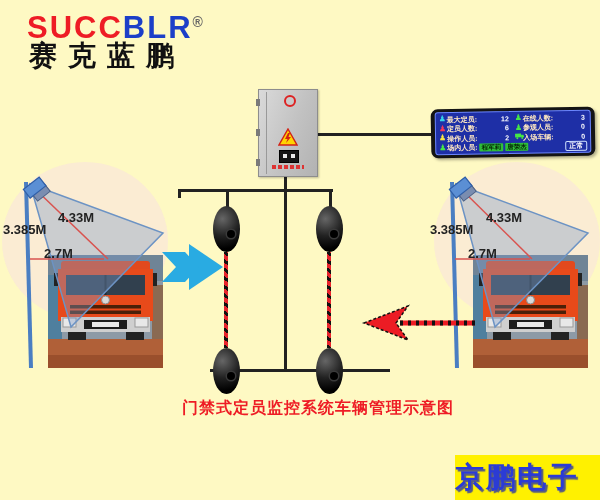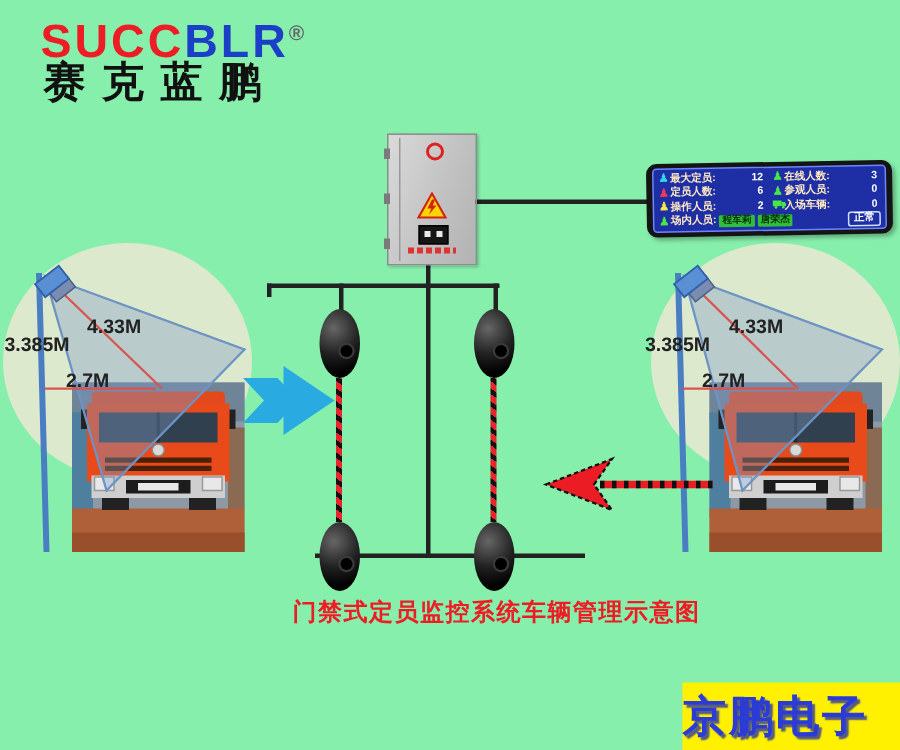--- a/index.html
+++ b/index.html
@@ -1,30 +1,30 @@
 <!DOCTYPE html>
 <html><head>
 <meta charset="utf-8">
 <style>
   html,body{margin:0;padding:0;background:#fff;}
-  #stage{position:relative;width:600px;height:500px;background:#86efac;overflow:hidden;
+  #stage{position:relative;width:600px;height:500px;background:#fef9c3;overflow:hidden;
          font-family:"Liberation Sans","DejaVu Sans",sans-serif;}
   .abs{position:absolute;}
 
   
   .logo-line1{left:27px;top:12px;font-size:31px;font-weight:bold;letter-spacing:2px;line-height:1;}
   .logo-red{color:#EE1C25;}
   .logo-blue{color:#1C3FC8;}
   .logo-reg{font-size:14px;color:#666;vertical-align:super;font-weight:bold;letter-spacing:0;}
   .logo-line2{left:29px;top:41px;font-size:28px;font-weight:bold;letter-spacing:11px;color:#111;
               font-family:"Liberation Serif","DejaVu Serif",serif;line-height:1.1;}
 
   
   .scheme{left:8px;top:115px;font-size:16px;font-weight:bold;color:#EE1C25;letter-spacing:1px;}
-  .caption{left:195px;top:398px;font-size:16px;font-weight:bold;color:#EE1C25;letter-spacing:1px;}
+  .caption{left:182px;top:398px;font-size:16px;font-weight:bold;color:#EE1C25;letter-spacing:1px;}
 
   
   .footer{left:455px;top:455px;width:145px;height:45px;background:#FFF100;
           display:flex;align-items:center;}
   .footer span{font-size:29px;font-weight:bold;color:#2B3BD6;letter-spacing:2px;
                text-shadow:2px 2px 1px #555a80;}
 
   
   .peach{border-radius:50%;background:#fae7d8;opacity:.75;z-index:0;}
 

